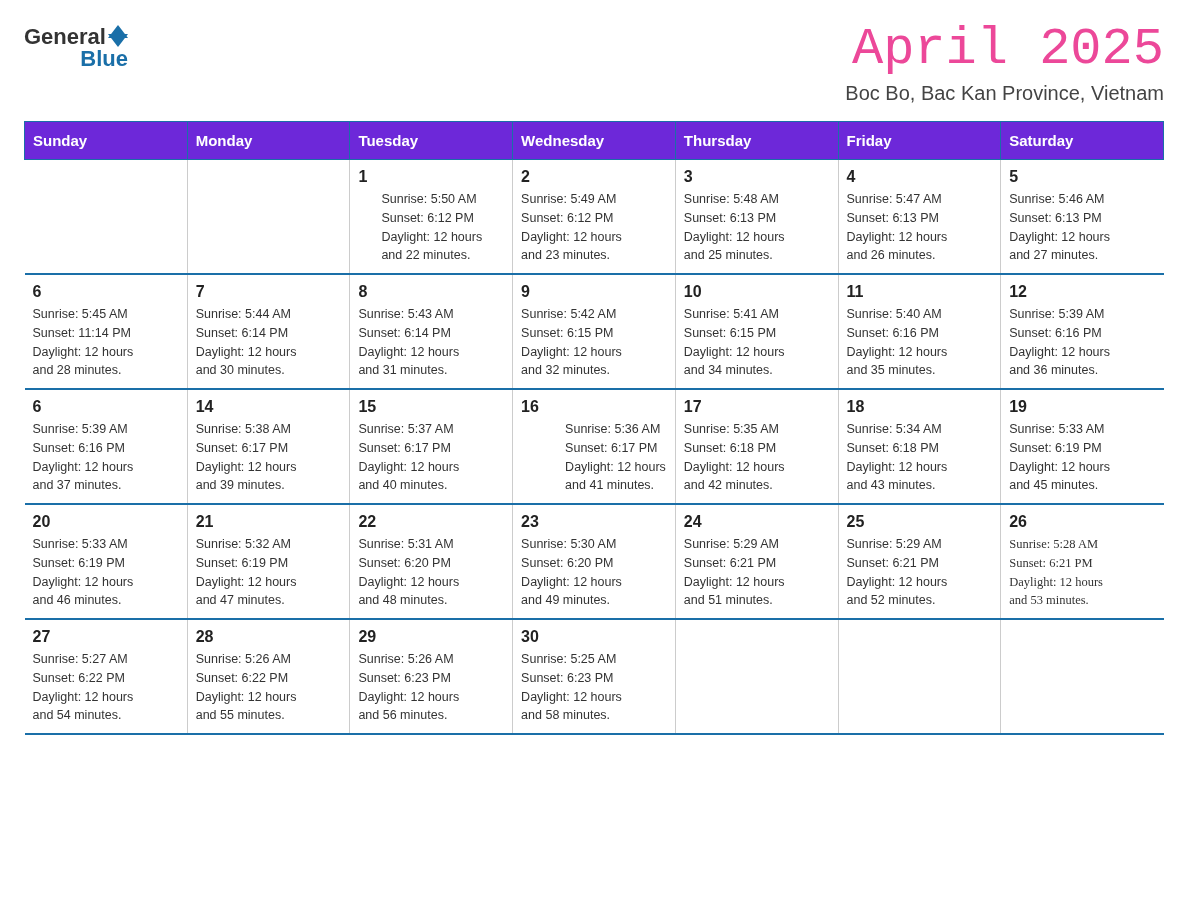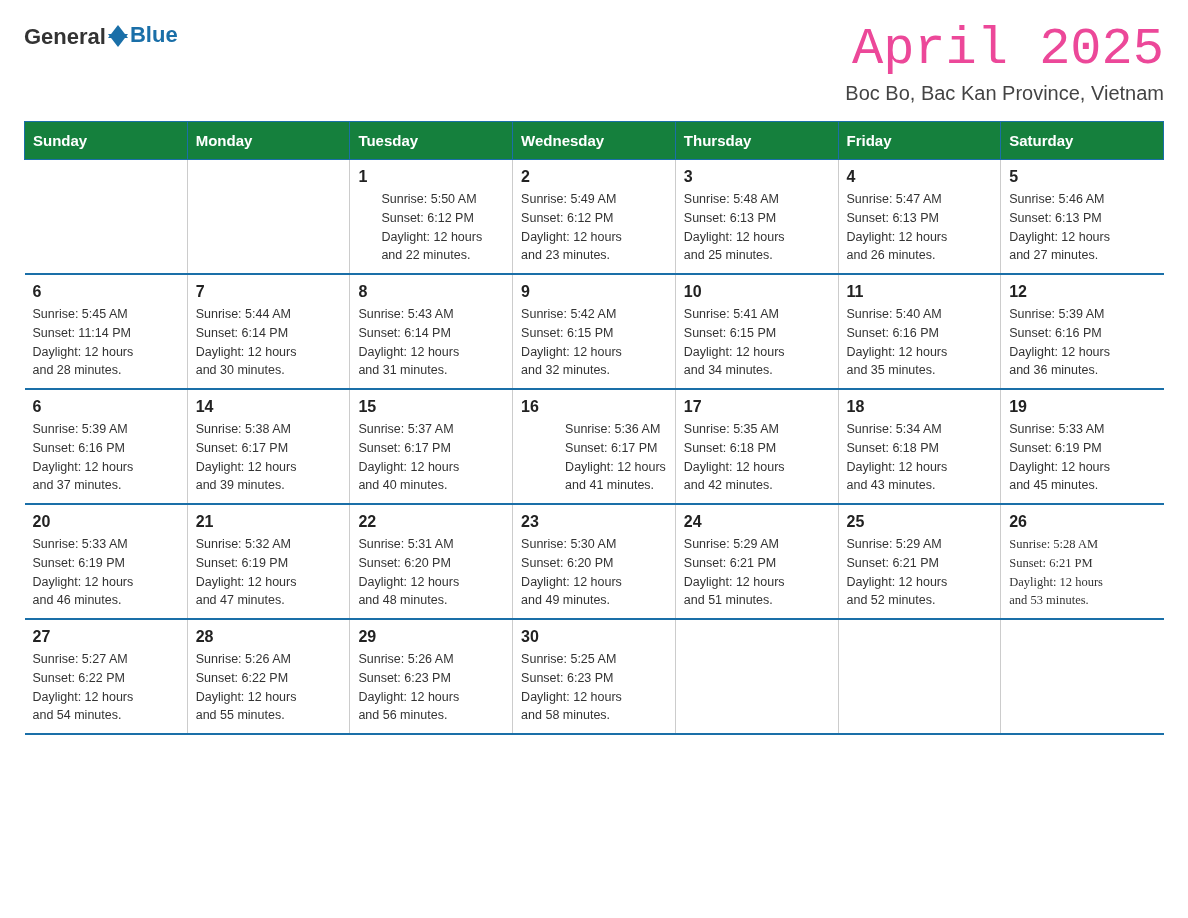--- a/index.html
+++ b/index.html
@@ -45,21 +45,21 @@
       font-size: 20px;
       color: #444;
       margin-top: 6px;
     }
     table {
       width: 100%;
       border-collapse: collapse;
       table-layout: fixed;
     }
     thead tr {
-      background-color: #15803d;
+      background-color: #6d28d9;
     }
     thead th {
       color: #fff;
       font-size: 15px;
       font-weight: bold;
       padding: 10px 8px;
       text-align: left;
       border: 1px solid #1a6fa8;
     }
     tbody tr {
@@ -89,21 +89,21 @@
     }
     .empty-cell {
       background: #fff;
     }
   </style>
 </head>
 <body>
 
 <div class="header">
   <div class="logo">
-    <div style="display:flex;flex-direction:row;align-items:center;">
+    <div style="display:flex;flex-direction:column;align-items:flex-end;">
       <div style="display:flex;align-items:center;">
         <span class="logo-text-general">General</span>
         <div style="display:flex;flex-direction:column;align-items:center;margin-left:2px;margin-top:-2px;">
           <div style="width:0;height:0;border-left:10px solid transparent;border-right:10px solid transparent;border-bottom:13px solid #1a6fa8;"></div>
           <div style="width:0;height:0;border-left:10px solid transparent;border-right:10px solid transparent;border-top:13px solid #1a6fa8;margin-top:-4px;"></div>
         </div>
       </div>
       <span class="logo-text-blue" style="margin-top:-4px;margin-left:2px;">Blue</span>
     </div>
   </div>

